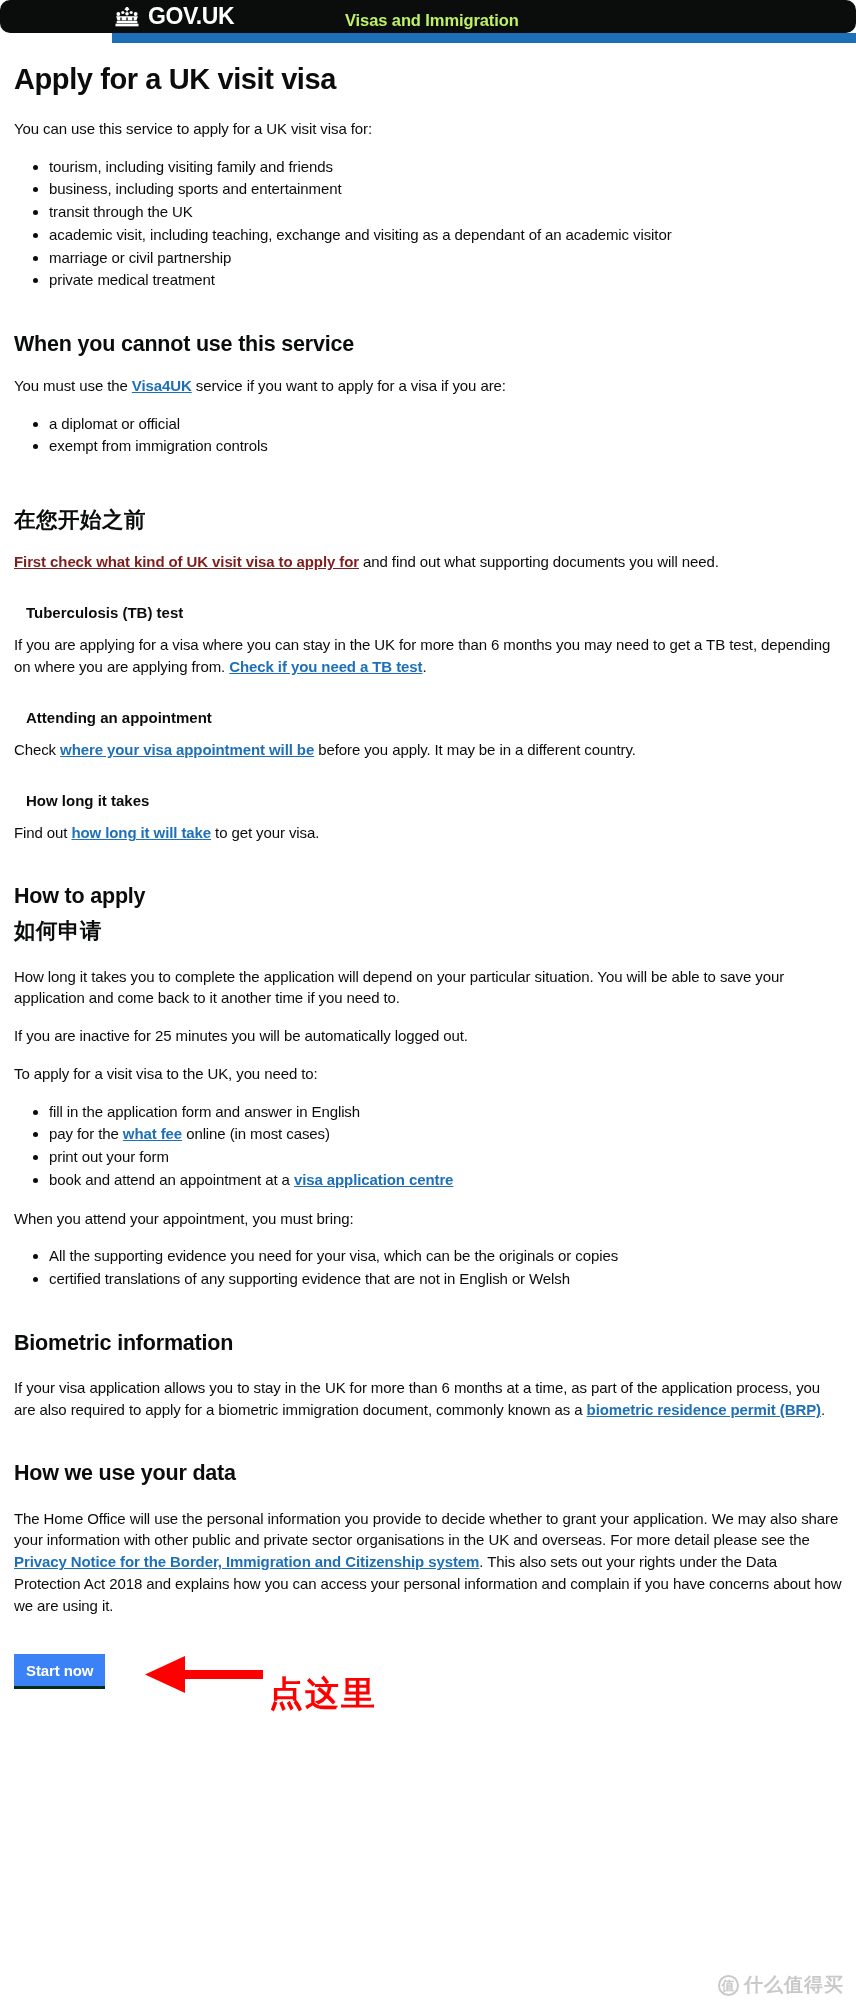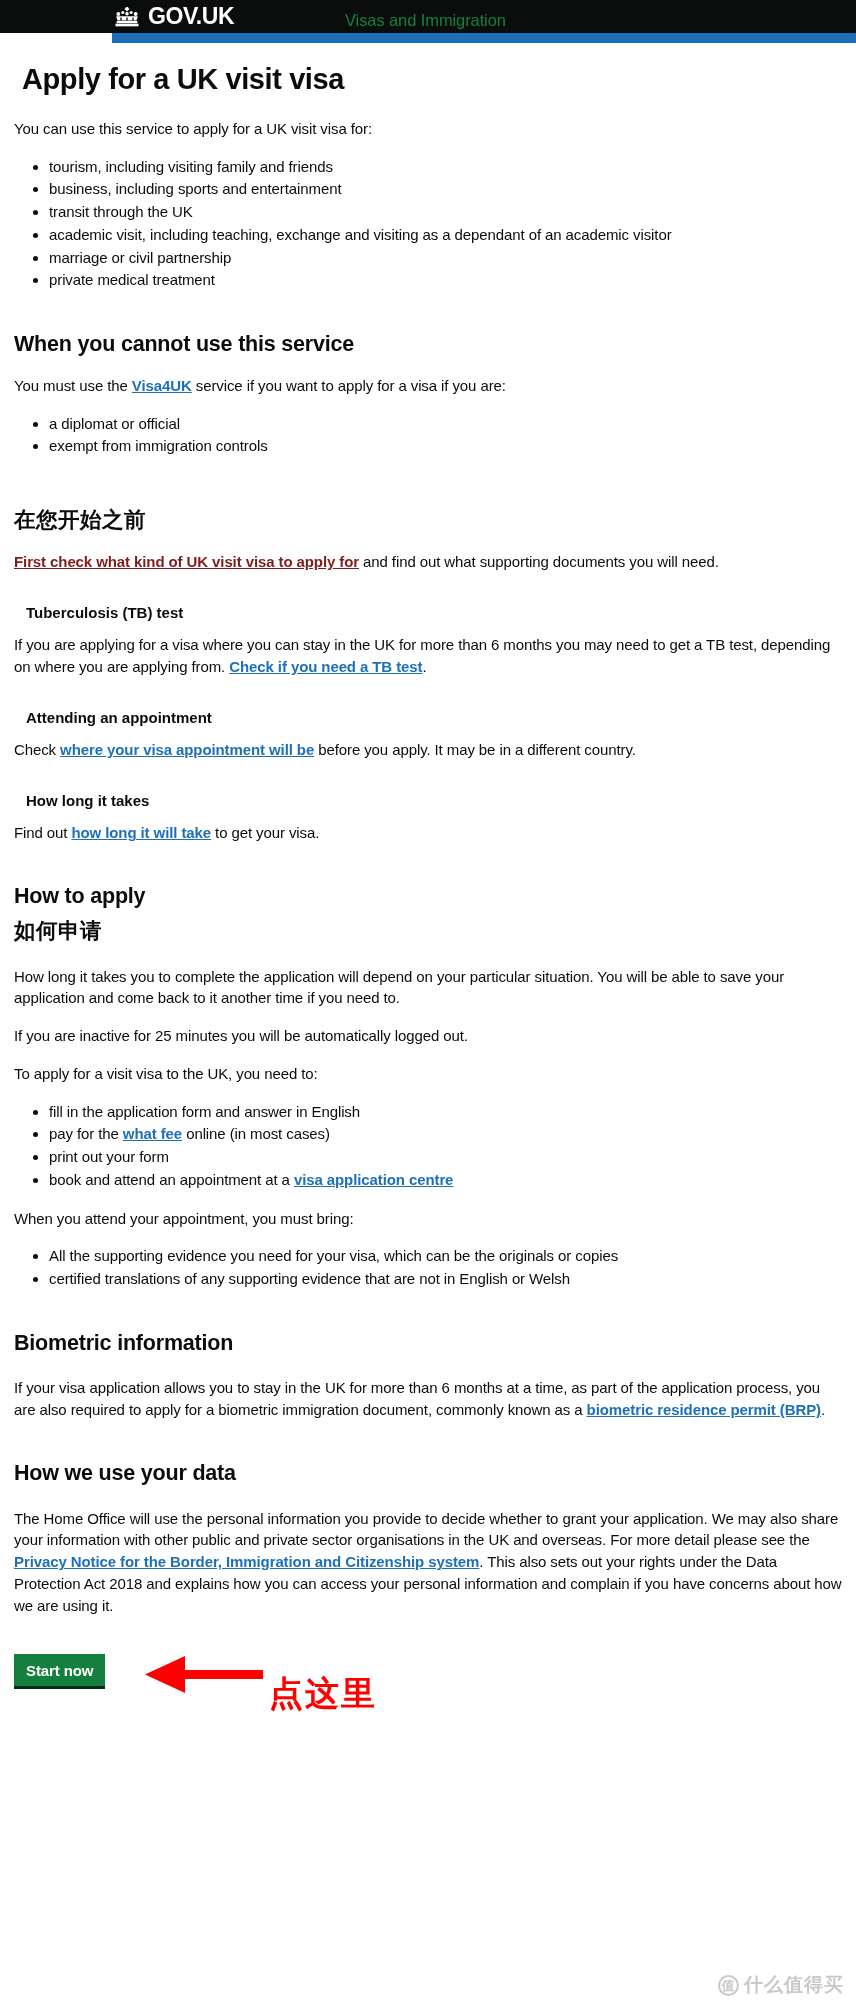--- a/index.html
+++ b/index.html
@@ -14,20 +14,21 @@
     position: relative;
   }
 
   
   .gov-header {
     background: #0b0c0c;
     height: 33px;
     position: relative;
     display: flex;
     align-items: center;
+    border-radius: 10px;
   }
   .brand {
     position: absolute;
     left: 112px;
     top: 0;
     height: 33px;
     display: flex;
     align-items: center;
     gap: 6px;
   }
@@ -43,23 +44,23 @@
     letter-spacing: -0.4px;
     line-height: 1;
   }
   .service-name {
     position: absolute;
     left: 345px;
     top: 0;
     height: 40px;
     display: flex;
     align-items: center;
-    color: #15803d;
+    color: #bef264;
     font-size: 16.5px;
-    font-weight: normal;
+    font-weight: bold;
     letter-spacing: -0.1px;
   }
   .blue-bar {
     height: 10px;
     background: #ffffff;
     position: relative;
   }
   .blue-bar .fill {
     position: absolute;
     left: 112px;
@@ -70,21 +71,21 @@
   }
 
   
   .page {
     padding: 0 14px;
   }
   h1.page-title {
     font-size: 29px;
     font-weight: bold;
     letter-spacing: -0.4px;
-    margin: 21px 0 0 8px;
+    margin: 21px 0 0 0;
     line-height: 1.1;
   }
   h2.section {
     font-size: 21.5px;
     font-weight: bold;
     letter-spacing: -0.2px;
     margin: 0;
     line-height: 1.15;
   }
   h2.section.cn {
@@ -129,21 +130,21 @@
   
   .start-row {
     position: relative;
     height: 62px;
     margin-top: 26px;
   }
   .start-btn {
     position: absolute;
     left: 0;
     top: 12px;
-    background: #15803d;
+    background: #3b82f6;
     color: #ffffff;
     border: none;
     border-bottom: 3px solid #002d18;
     font-family: "Liberation Sans", sans-serif;
     font-size: 15px;
     font-weight: bold;
     padding: 8px 12px 7px 12px;
     cursor: pointer;
     letter-spacing: -0.1px;
   }

